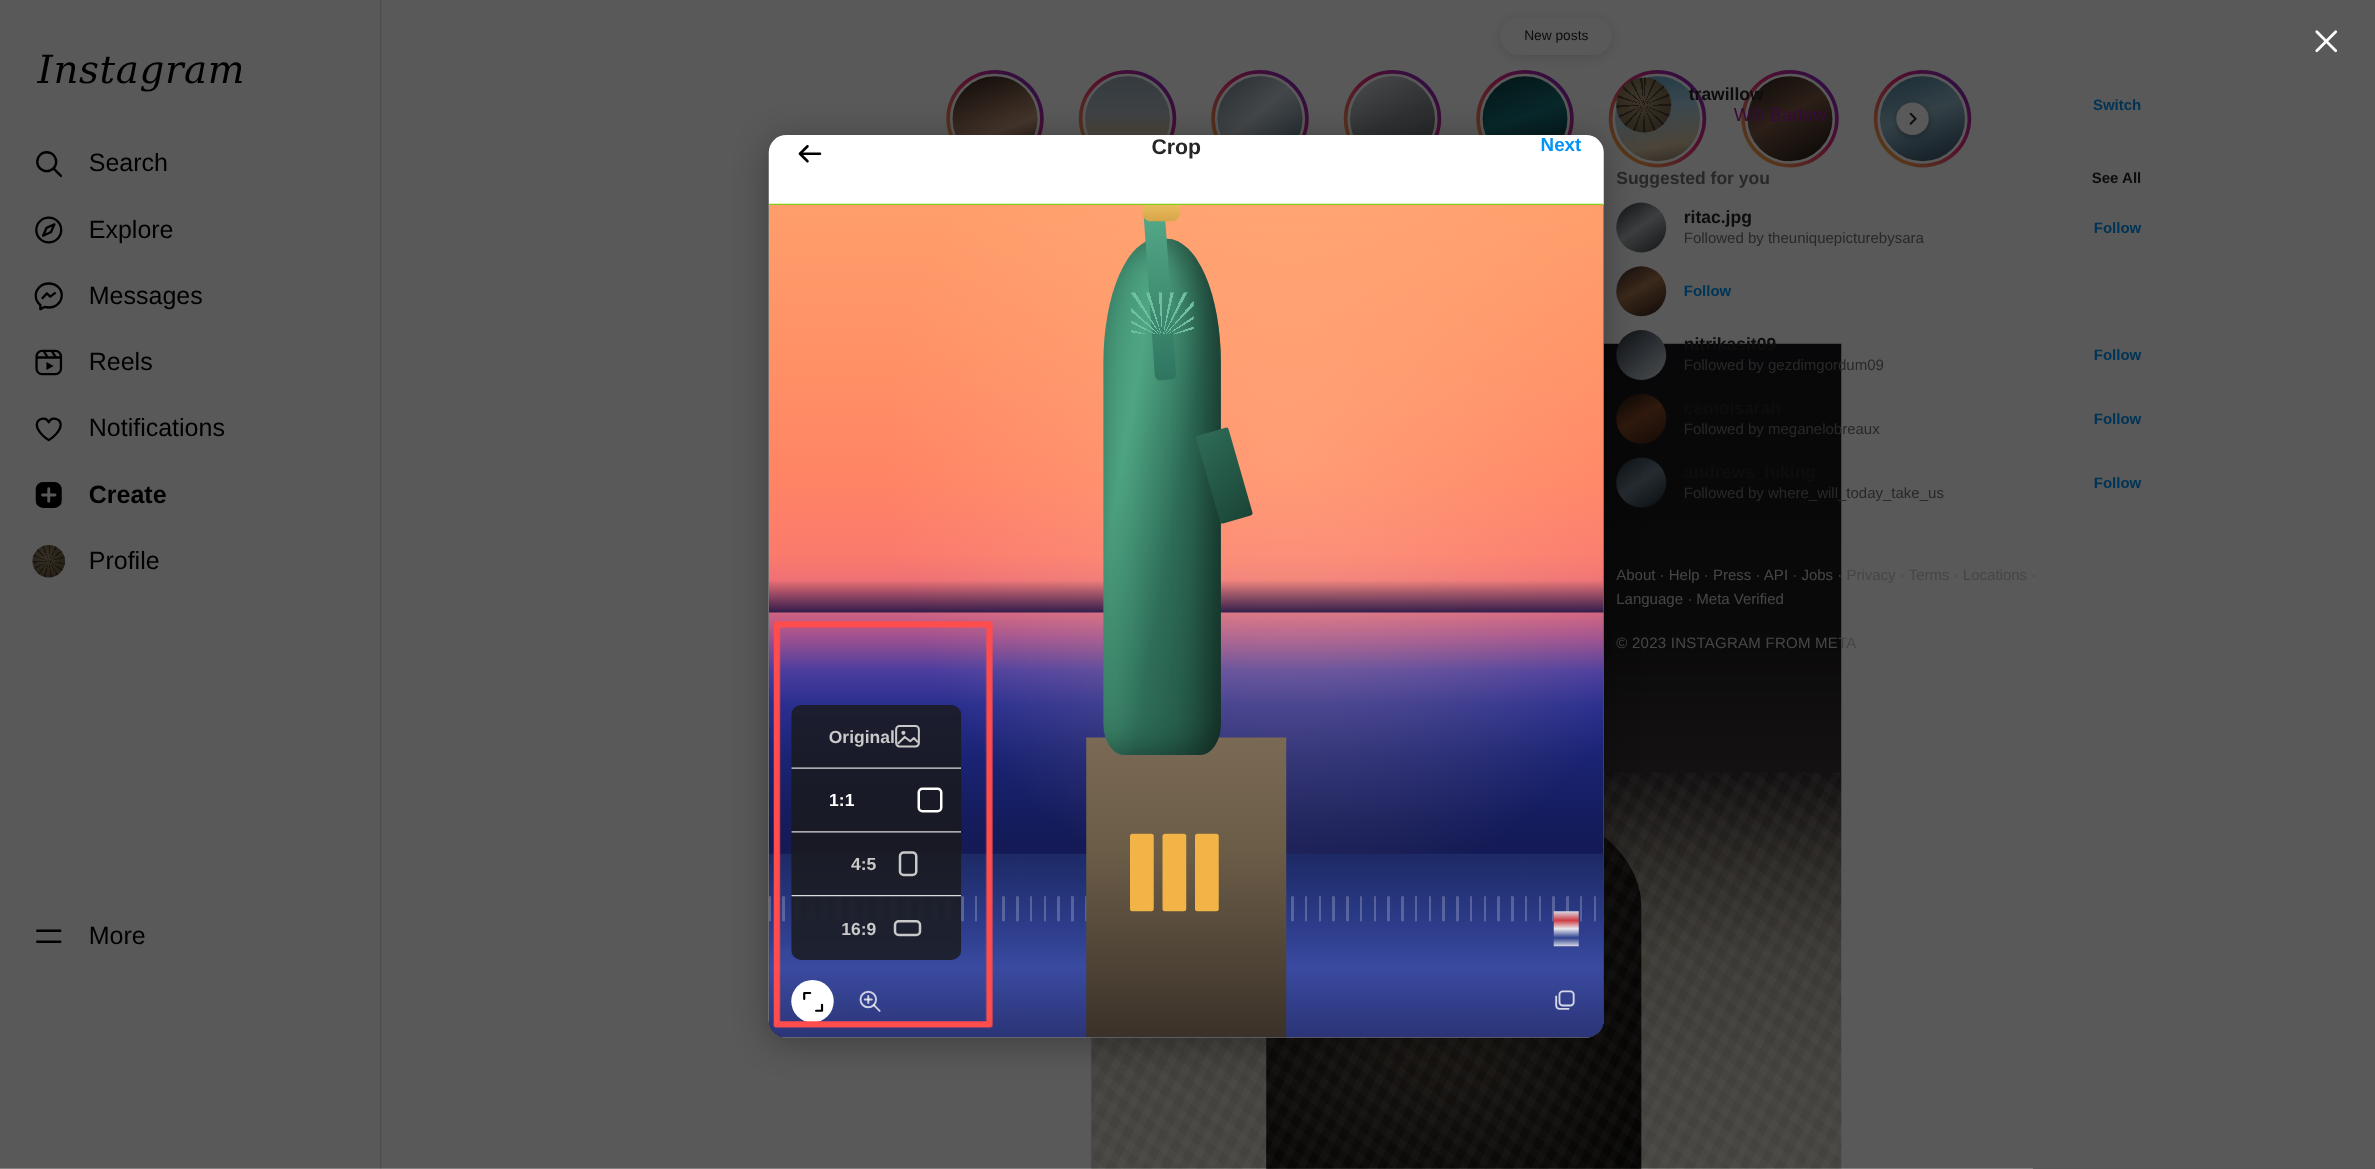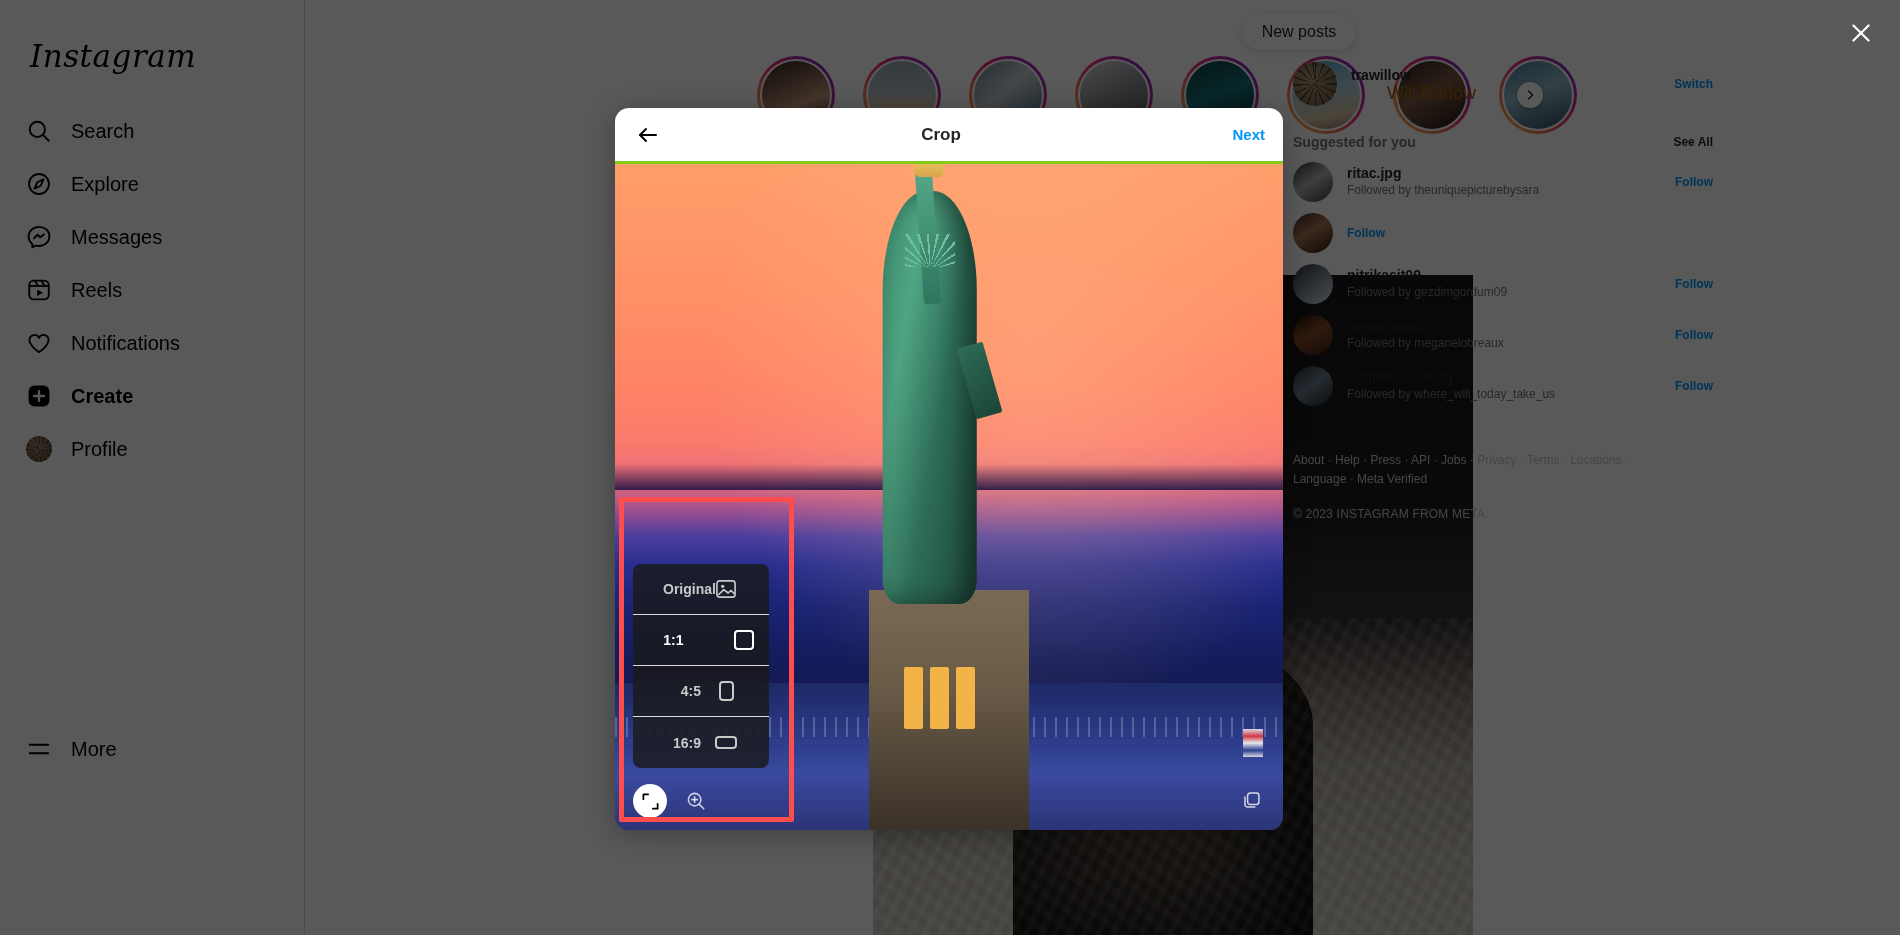--- a/index.html
+++ b/index.html
@@ -44,22 +44,22 @@
     content:""; position:absolute; inset:0;
     background:
       repeating-conic-gradient(from 0deg at 50% 50%, #3a2f22 0deg 6deg, transparent 6deg 24deg);
     opacity:.75;
   }
   #more-row { position: absolute; left: 12px; bottom: 160px; width: 281px; }
 
   
   #feed { position: absolute; left: 305px; top: 0; right: 0; height: 935px; }
   #new-posts-pill {
-    position: absolute; left: 994px; top: 14px; transform: translateX(-50%);
-    background: #fff; color:#262626; font-size: 16px;
+    position: absolute; left: 940px; top: 14px; transform: translateX(-50%);
+    background: #fff; color:#262626; font-size: 11px;
     padding: 9px 19px; border-radius: 20px;
     box-shadow: 0 2px 10px rgba(0,0,0,.14);
     white-space: nowrap;
   }
   #stories {
     position: absolute; left: 452px; top: 56px;
     display: flex; gap: 24px; align-items: flex-start;
   }
   .story { width: 82px; text-align: center; cursor: pointer; }
   .story-ring {
@@ -117,21 +117,21 @@
     background: radial-gradient(circle at 42% 40%, #b09a7b 0%, #8b7758 46%, #6a5840 100%);
     position:relative; overflow:hidden;
   }
   .rail-av.me::after{
     content:""; position:absolute; inset:0;
     background: repeating-conic-gradient(from 0deg at 50% 50%, #40342a 0deg 5deg, transparent 5deg 22deg);
     opacity:.8;
   }
   .rail-txt { flex: 1 1 auto; min-width: 0; }
   .rail-name { font-size: 14px; font-weight: 700; color:#262626; line-height: 18px; }
-  .rail-sub  { font-size: 18px; color:#a16207; line-height: 18px; white-space: nowrap; overflow:hidden; text-overflow: ellipsis; padding-left: 36px;}
+  .rail-sub  { font-size: 15px; color:#a21caf; line-height: 18px; white-space: nowrap; overflow:hidden; text-overflow: ellipsis; padding-left: 36px;}
   .rail-action { font-size: 12px; font-weight: 700; color:#0095f6; cursor: pointer; flex: 0 0 auto; }
   #sugg-head {
     display:flex; align-items:center; justify-content: space-between;
     margin-top: 28px; margin-bottom: 6px;
   }
   #sugg-title { font-size: 14px; font-weight: 700; color:#737373; }
   #see-all { font-size: 12px; font-weight: 700; color:#262626; cursor:pointer; }
   .sugg-item { display:flex; align-items:center; gap:14px; height: 51px; }
   .sugg-item .rail-av { width: 40px; height: 40px; flex: 0 0 40px; }
   .sugg-name { font-size: 14px; font-weight: 700; color:#262626; line-height:17px; }
@@ -149,22 +149,22 @@
   }
 
   
   #modal {
     position:absolute; left: 615px; top: 108px; width: 668px; height: 722px;
     background:#fff; border-radius: 14px; overflow:hidden;
     box-shadow: 0 4px 28px rgba(0,0,0,.3);
     display:flex; flex-direction: column;
   }
   #modal-head {
-    height: 56px; flex: 0 0 56px; display:flex; align-items:center;
-    padding: 0 18px; border-bottom: 3px solid #84cc16;
+    height: 56px; flex: 0 0 56px; display:flex; align-items:flex-start;
+    padding: 0 18px; border-bottom: 1px solid #84cc16;
   }
   #back-btn { width: 30px; height:30px; display:flex; align-items:center; justify-content:center; cursor:pointer; }
   #modal-title { flex: 1 1 auto; text-align:center; font-size: 17px; font-weight: 700; color:#262626; }
   #next-btn { font-size: 15px; font-weight: 600; color:#0095f6; cursor:pointer; width: 46px; text-align:right; }
 
   
   #canvas { position:relative; flex: 1 1 auto; overflow:hidden; background:#000; }
   #sky {
     position:absolute; inset:0;
     background: linear-gradient(180deg,

